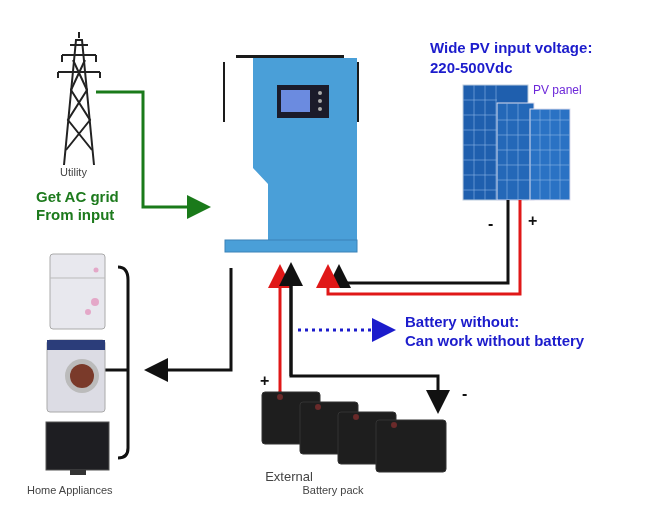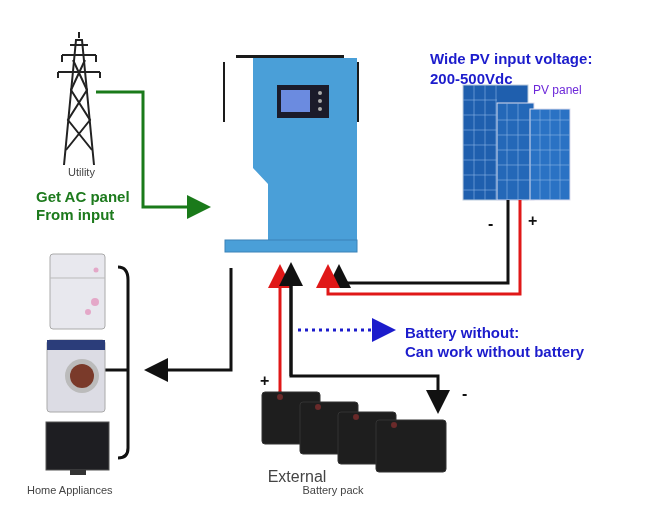--- a/index.html
+++ b/index.html
@@ -1,19 +1,19 @@
 <!DOCTYPE html>
 <html><head>
 <meta charset="utf-8">
 <style>
   html, body { margin: 0; padding: 0; background: #ffffff; }
   body { width: 646px; height: 528px; position: relative; overflow: hidden; font-family: "Liberation Sans", sans-serif; }
   .lbl { position: absolute; white-space: nowrap; }
   .green { color: #1d7a1d; font-weight: bold; font-size: 15px; line-height: 18px; }
-  .blue { color: #1c1ccc; font-weight: bold; font-size: 15px; line-height: 20px; margin-top: 11px; }
+  .blue { color: #1c1ccc; font-weight: bold; font-size: 15px; line-height: 20px; }
   .gray { color: #444; font-size: 11px; line-height: 13px; text-align: center; }
   .sign { font-weight: bold; font-size: 16px; color: #111; }
   svg { position: absolute; left: 0; top: 0; }
 </style>
 </head>
 <body>
 
 <svg width="646" height="528" viewBox="0 0 646 528">
   <defs>
     <marker id="arrG" markerWidth="8" markerHeight="8" refX="6" refY="4" orient="auto">
@@ -105,30 +105,30 @@
     </g>
     <g fill="#6a2a2a">
       <circle cx="280" cy="397" r="3"></circle>
         <circle cx="318" cy="407" r="3"></circle>
         <circle cx="356" cy="417" r="3"></circle>
         <circle cx="394" cy="425" r="3"></circle>
     </g>
   </g>
 </svg>
 
-<div class="lbl gray" style="left:68px;top:166px;">Utility</div>
-<div class="lbl green" style="left:36px;top:188px;">Get AC panel</div>
+<div class="lbl gray" style="left:60px;top:166px;">Utility</div>
+<div class="lbl green" style="left:36px;top:188px;">Get AC grid</div>
 <div class="lbl green" style="left:36px;top:206px;">From input</div>
 
 <div class="lbl blue" style="left:430px;top:38px;">Wide PV input voltage:</div>
-<div class="lbl blue" style="left:430px;top:58px;">200-500Vdc</div>
+<div class="lbl blue" style="left:430px;top:58px;">220-500Vdc</div>
 <div class="lbl" style="left:533px;top:83px;font-size:12px;color:#6d28d9;">PV panel</div>
 <div class="lbl sign" style="left:488px;top:215px;">-</div>
 <div class="lbl sign" style="left:528px;top:212px;">+</div>
 
 <div class="lbl blue" style="left:405px;top:312px;">Battery without:</div>
 <div class="lbl blue" style="left:405px;top:331px;">Can work without battery</div>
 <div class="lbl sign" style="left:260px;top:372px;">+</div>
 <div class="lbl sign" style="left:462px;top:385px;">-</div>
-<div class="lbl gray" style="left:262px;top:470px;width:70px;font-size:16px;">External</div>
+<div class="lbl gray" style="left:254px;top:470px;width:70px;font-size:13px;">External</div>
 <div class="lbl gray" style="left:262px;top:484px;width:70px;font-size:11px;margin-left:36px;">Battery pack</div>
 
 <div class="lbl gray" style="left:27px;top:484px;font-size:11px;">Home Appliances</div>
 
 </body></html>

